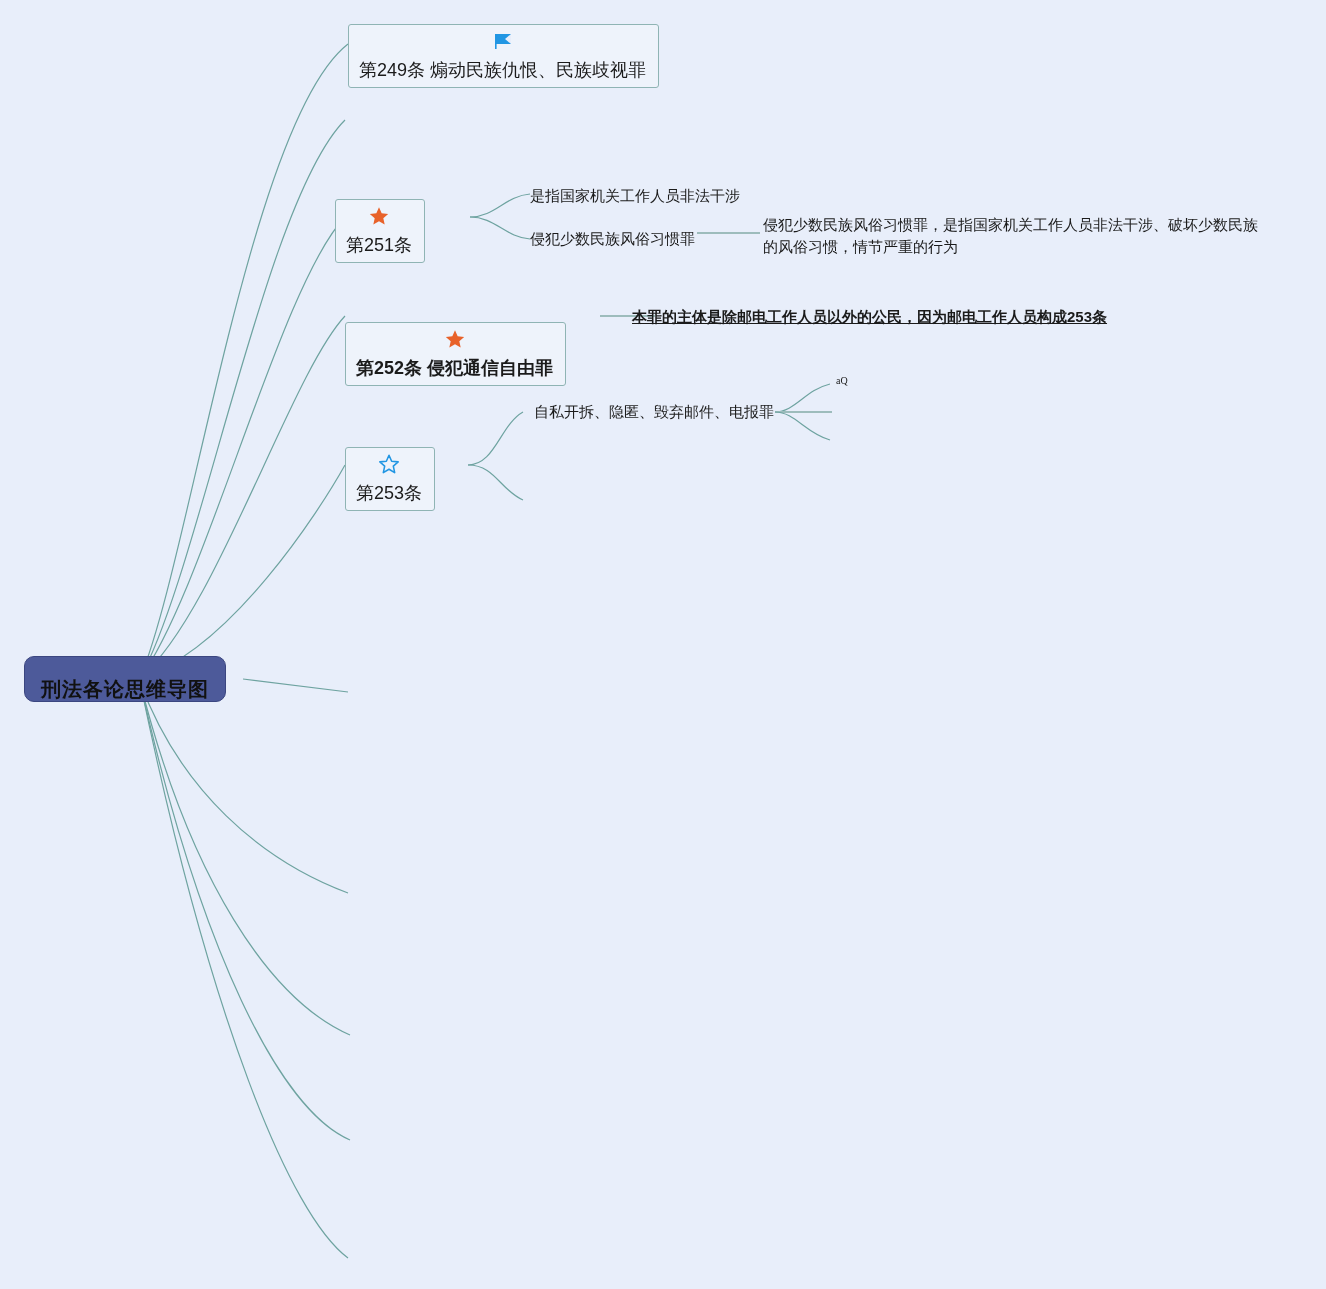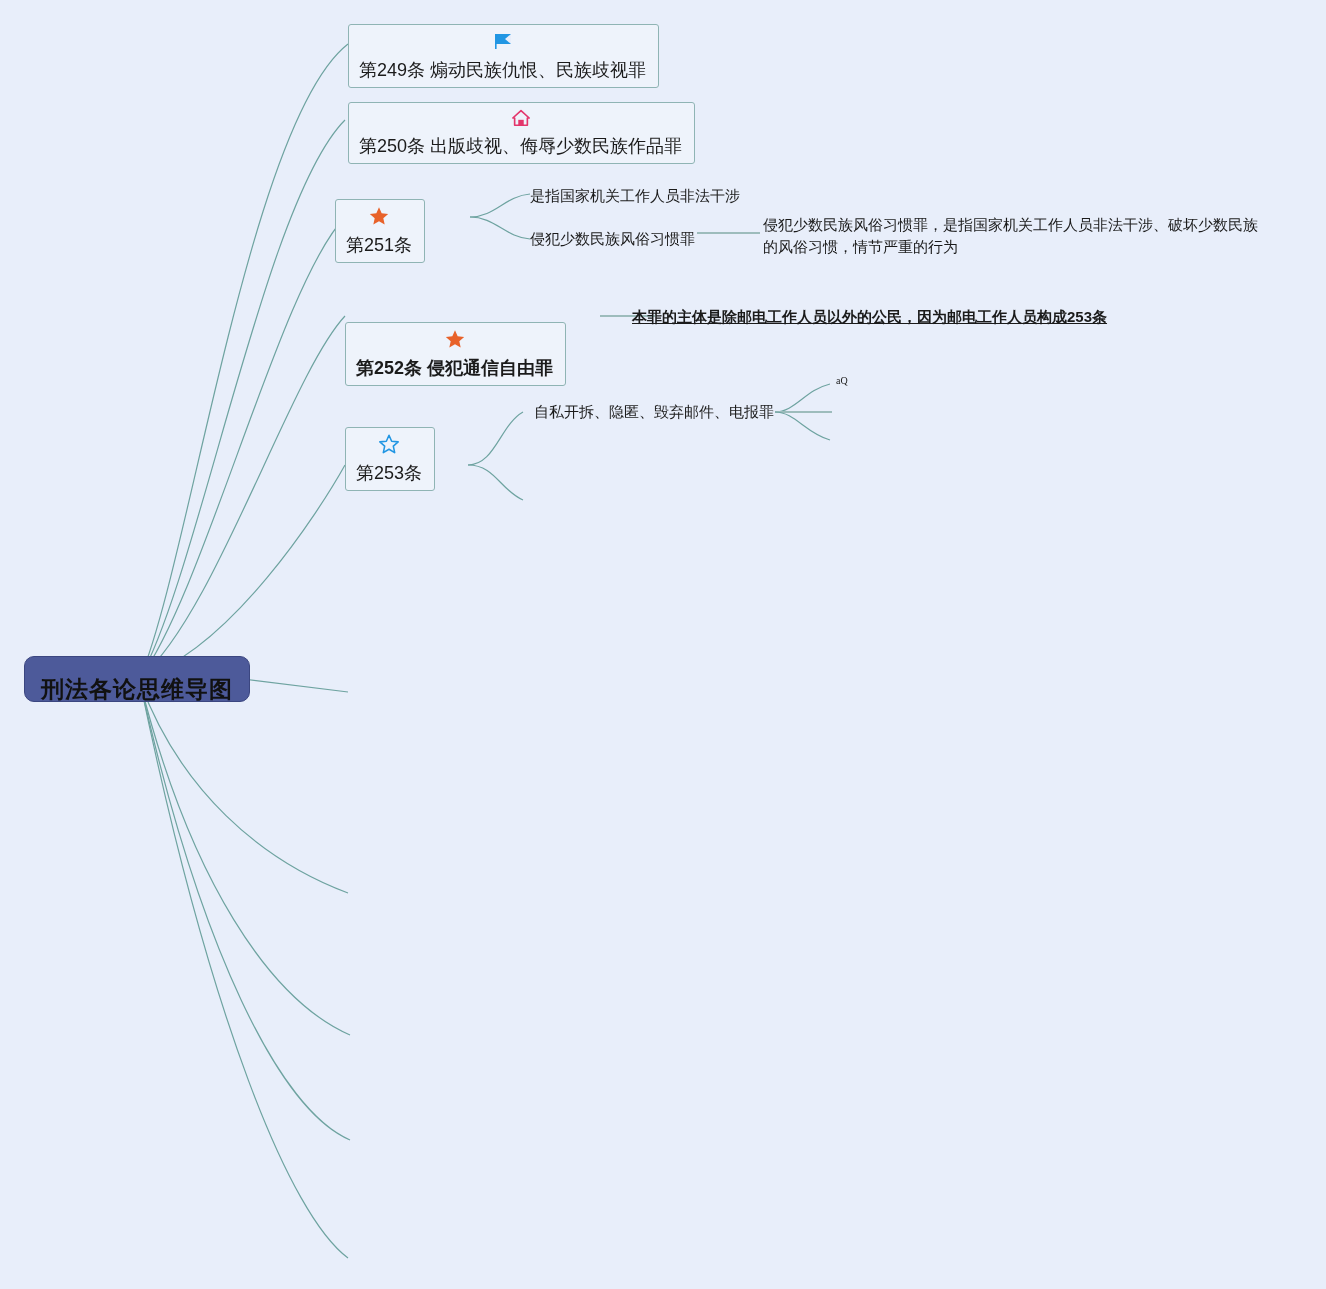--- a/index.html
+++ b/index.html
@@ -35,21 +35,21 @@
     box-sizing: border-box;
     padding: 0 16px;
     display: flex;
     align-items: center;
     background: #4d5a9a;
     border: 1px solid #3b4680;
     border-radius: 10px;
     z-index: 5;
   }
   .root-node .root-label {
-    font-size: 23px;
+    font-size: 20px;
     font-weight: bold;
     color: #111111;
     letter-spacing: 1px;
     white-space: nowrap;
     line-height: 1;
     margin-top: 20px;
   }
 
   
   .topic-box {
@@ -145,49 +145,40 @@
     <span class="icon">
       <svg width="22" height="22" viewBox="0 0 22 22">
         <path d="M4 4 L19 4 L19 14 L4 14 Z" fill="#2196e3"></path>
         <path d="M19 4 L19 14 L13 9 Z" fill="#e8eefa"></path>
         <rect x="3" y="4" width="1.6" height="15" fill="#2196e3"></rect>
       </svg>
     </span>
     <span class="topic-label">第249条 煽动民族仇恨、民族歧视罪</span>
   </div>
 
-  <div class="topic-box" style="left:348px; top:102px;">
-    <span class="icon">
-      <svg width="20" height="20" viewBox="0 0 22 22">
-        <path d="M11 3 L20 11 L18 11 L18 19 L4 19 L4 11 L2 11 Z" fill="none" stroke="#e3356b" stroke-width="1.8" stroke-linejoin="round"></path>
-        <path d="M8 19 L8 13 L14 13 L14 19 Z" fill="#e3356b"></path>
-      </svg>
-    </span>
-    <span class="topic-label">第250条 出版歧视、侮辱少数民族作品罪</span>
-  </div>
 
   <div class="topic-box" style="left:335px; top:199px;">
     <span class="icon">
       <svg width="22" height="22" viewBox="0 0 24 24">
         <path d="M12 2.5 L14.9 9 L22 9.7 L16.7 14.4 L18.2 21.4 L12 17.7 L5.8 21.4 L7.3 14.4 L2 9.7 L9.1 9 Z" fill="#e8622a"></path>
       </svg>
     </span>
     <span class="topic-label">第251条</span>
   </div>
 
   <div class="topic-box bold" style="left:345px; top:298px;margin-top:24px;">
     <span class="icon">
       <svg width="22" height="22" viewBox="0 0 24 24">
         <path d="M12 2.5 L14.9 9 L22 9.7 L16.7 14.4 L18.2 21.4 L12 17.7 L5.8 21.4 L7.3 14.4 L2 9.7 L9.1 9 Z" fill="#e8622a"></path>
       </svg>
     </span>
     <span class="topic-label">第252条 侵犯通信自由罪</span>
   </div>
 
-  <div class="topic-box" style="left:345px; top:427px;text-align:center;">
+  <div class="topic-box" style="left:345px; top:447px;text-align:center;">
     <span class="icon">
       <svg width="22" height="22" viewBox="0 0 24 24">
         <path d="M12 2.5 L14.9 9 L22 9.7 L16.7 14.4 L18.2 21.4 L12 17.7 L5.8 21.4 L7.3 14.4 L2 9.7 L9.1 9 Z" fill="none" stroke="#2196e3" stroke-width="1.7" stroke-linejoin="round"></path>
       </svg>
     </span>
     <span class="topic-label">第253条</span>
   </div>
 
   <div class="sub-topic" style="left:530px; top:185px;">是指国家机关工作人员非法干涉</div>
 

